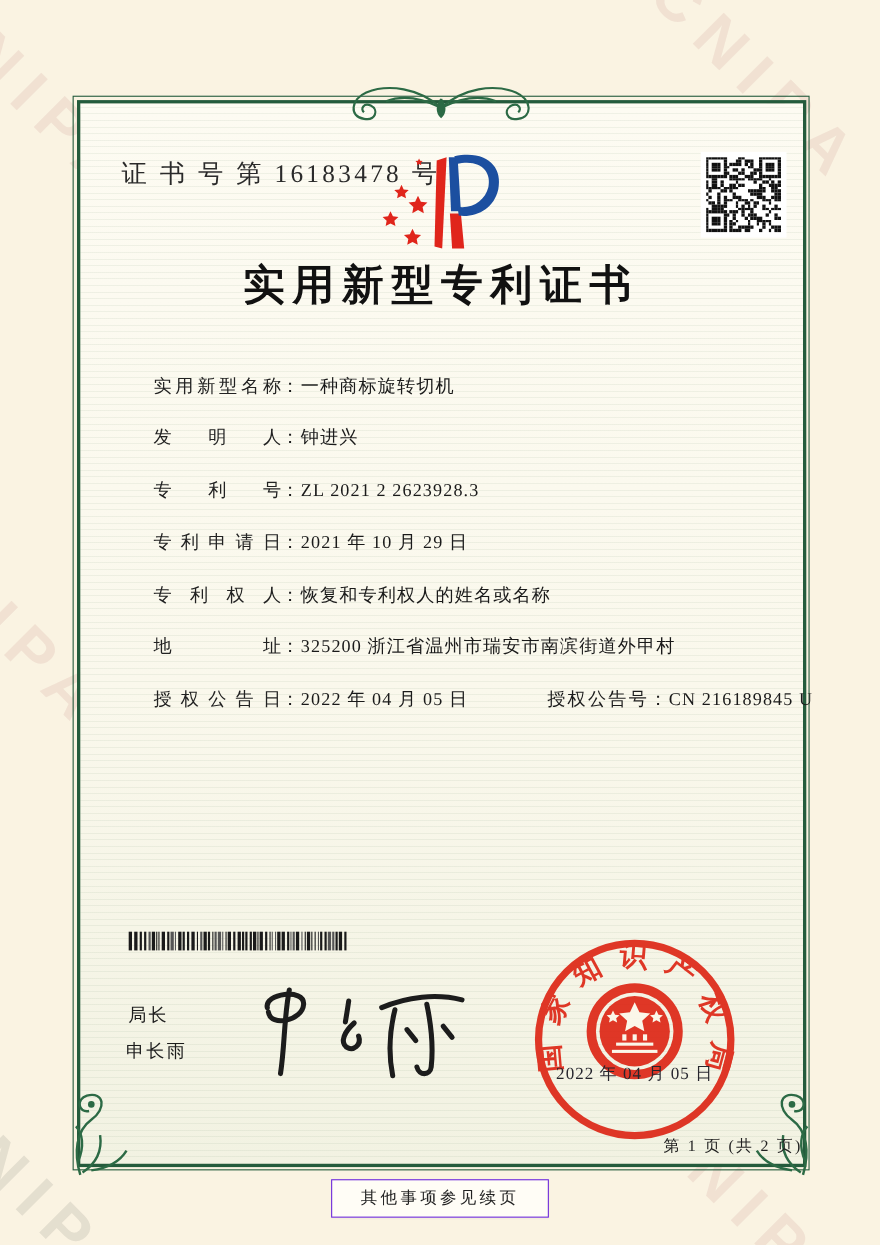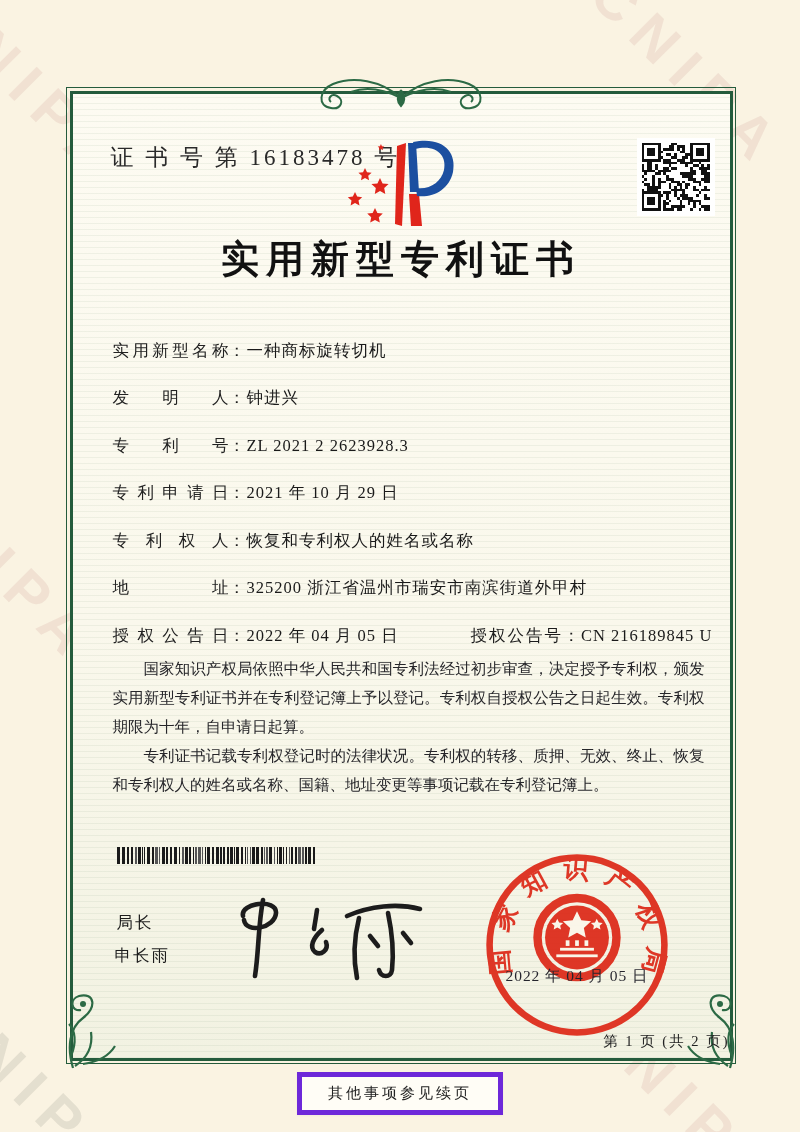--- a/index.html
+++ b/index.html
@@ -46,21 +46,21 @@
     display:grid;grid-template-columns:repeat(25,1fr);grid-template-rows:repeat(25,1fr);
   }
   .qr i{display:block;}
   .qr i.on{background:#111;}
   .cert-title{
     position:absolute;left:0;top:140px;width:100%;text-align:center;
     font-size:38px;font-weight:bold;letter-spacing:7px;color:#111;
   }
   
   .fields{position:absolute;left:40px;top:244px;width:596px;font-size:16.5px;}
-  .frow{line-height:26px;height:26px;margin-bottom:21.5px;white-space:nowrap;}
+  .frow{line-height:26px;height:26px;margin-bottom:21.5px;white-space:nowrap;margin-left:27px;}
   .flabel{
     display:inline-block;width:116px;vertical-align:top;
     text-align:justify;text-align-last:justify;color:#222;
   }
   .fcolon{display:inline-block;width:18px;}
   .fvalue{letter-spacing:1px;color:#1a1a1a;}
   .grant-no-label{display:inline-block;margin-left:52px;letter-spacing:2px;}
   
   .body-text{
     position:absolute;left:40px;top:560px;width:592px;
@@ -76,21 +76,21 @@
   .signature{position:absolute;left:152px;top:792px;}
   
   .seal{position:absolute;left:410px;top:757px;width:188px;height:188px;}
   
   .page-footer{
     position:absolute;left:0;top:938px;width:100%;text-align:right;
     font-size:14.5px;letter-spacing:2px;color:#222;
   }
   .continuation{
     position:absolute;left:50%;top:1072px;transform:translateX(-50%);
-    background:#fffdf6;border:5px solid #6d28d9;box-shadow:0 1px 2px rgba(0,0,0,0.04);
+    background:#fffdf6;border:1px solid #6d28d9;box-shadow:0 1px 2px rgba(0,0,0,0.04);
     padding:7px 26px;font-size:15px;letter-spacing:3px;color:#222;
   }
 </style>
 </head>
 <body>
 
 <div class="wm pink" style="left:-35px;top:-25px">CNIPA</div>
 <div class="wm pink" style="left:625px;top:-40px">CNIPA</div>
 <div class="wm gray" style="left:425px;top:105px">CNIPA</div>
 <div class="wm pink" style="left:455px;top:310px">CNIPA</div>
@@ -795,24 +795,20 @@
         <span class="flabel">专利权人</span><span class="fcolon">：</span><span class="fvalue">恢复和专利权人的姓名或名称</span>
       </div>
       <div class="frow">
         <span class="flabel">地址</span><span class="fcolon">：</span><span class="fvalue">325200 浙江省温州市瑞安市南滨街道外甲村</span>
       </div>
       <div class="frow">
         <span class="flabel">授权公告日</span><span class="fcolon">：</span><span class="fvalue" style="display:inline-block;width:172px">2022 年 04 月 05 日</span><span class="grant-no-label">授权公告号</span><span class="fcolon">：</span><span class="fvalue">CN 216189845 U</span>
       </div>
     </div>
 
-    <div class="body-text">
-      <p>国家知识产权局依照中华人民共和国专利法经过初步审查，决定授予专利权，颁发实用新型专利证书并在专利登记簿上予以登记。专利权自授权公告之日起生效。专利权期限为十年，自申请日起算。</p>
-      <p>专利证书记载专利权登记时的法律状况。专利权的转移、质押、无效、终止、恢复和专利权人的姓名或名称、国籍、地址变更等事项记载在专利登记簿上。</p>
-    </div>
 
     <div class="barcode" id="barcode">
         <i style="width: 3px; margin-right: 2px; background: rgb(26, 26, 26);"></i>
         <i style="width: 3px; margin-right: 2px; background: rgb(26, 26, 26);"></i>
         <i style="width: 2px; margin-right: 2px; background: rgb(26, 26, 26);"></i>
         <i style="width: 2px; margin-right: 2px; background: rgb(26, 26, 26);"></i>
         <i style="width: 2px; margin-right: 1px; background: rgb(85, 85, 85);"></i>
         <i style="width: 3px; margin-right: 1px; background: rgb(26, 26, 26);"></i>
         <i style="width: 1px; margin-right: 1px; background: rgb(26, 26, 26);"></i>
         <i style="width: 1px; margin-right: 2px; background: rgb(26, 26, 26);"></i>

